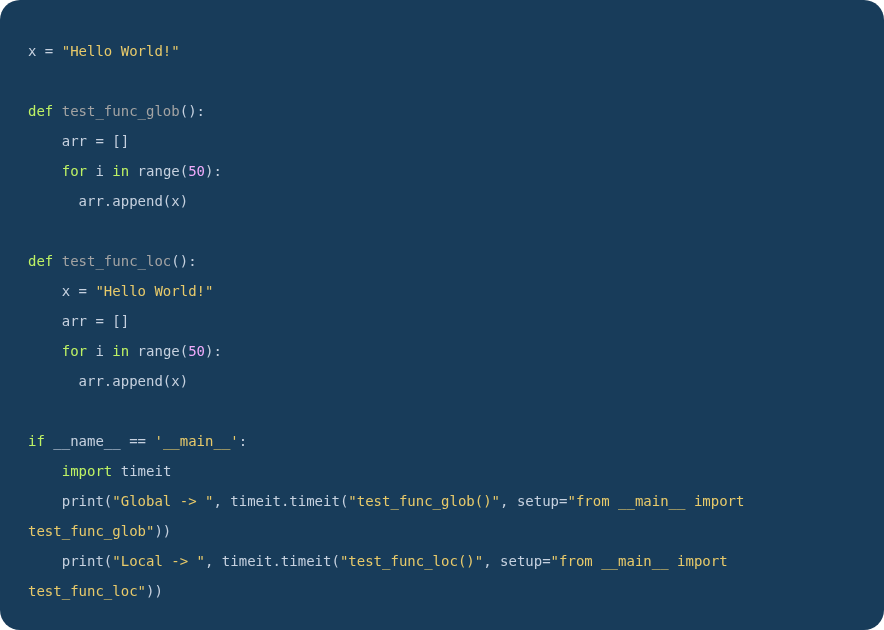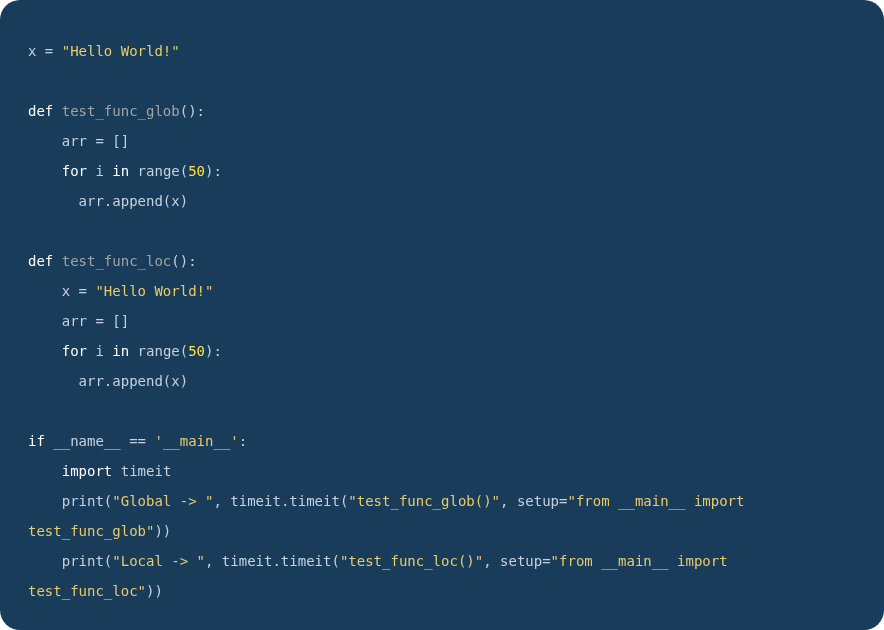--- a/index.html
+++ b/index.html
@@ -21,24 +21,24 @@
       padding: 36px 28px;
       width: 884px;
       height: 630px;
       font-family: 'Menlo', 'Monaco', 'Consolas', monospace;
       font-size: 14px;
       line-height: 30px;
       color: #c6d1df;
       overflow: hidden;
     }
     .tk-text { color: #c6d1df; }
-    .tk-keyword { color: #ffffff; }
+    .tk-keyword { color: #bef264; }
     .tk-string { color: #e8ca6a; }
     .tk-funcname { color: #a3a3a3; }
-    .tk-number { color: #fde047; margin-top: 8px; }
+    .tk-number { color: #f0abfc; margin-top: 8px; }
     .tk-op { color: #c6d1df; }
     pre {
       white-space: pre-wrap;
       word-wrap: break-word;
       font-family: inherit;
     }
   </style>
 </head>
 <body>
 

